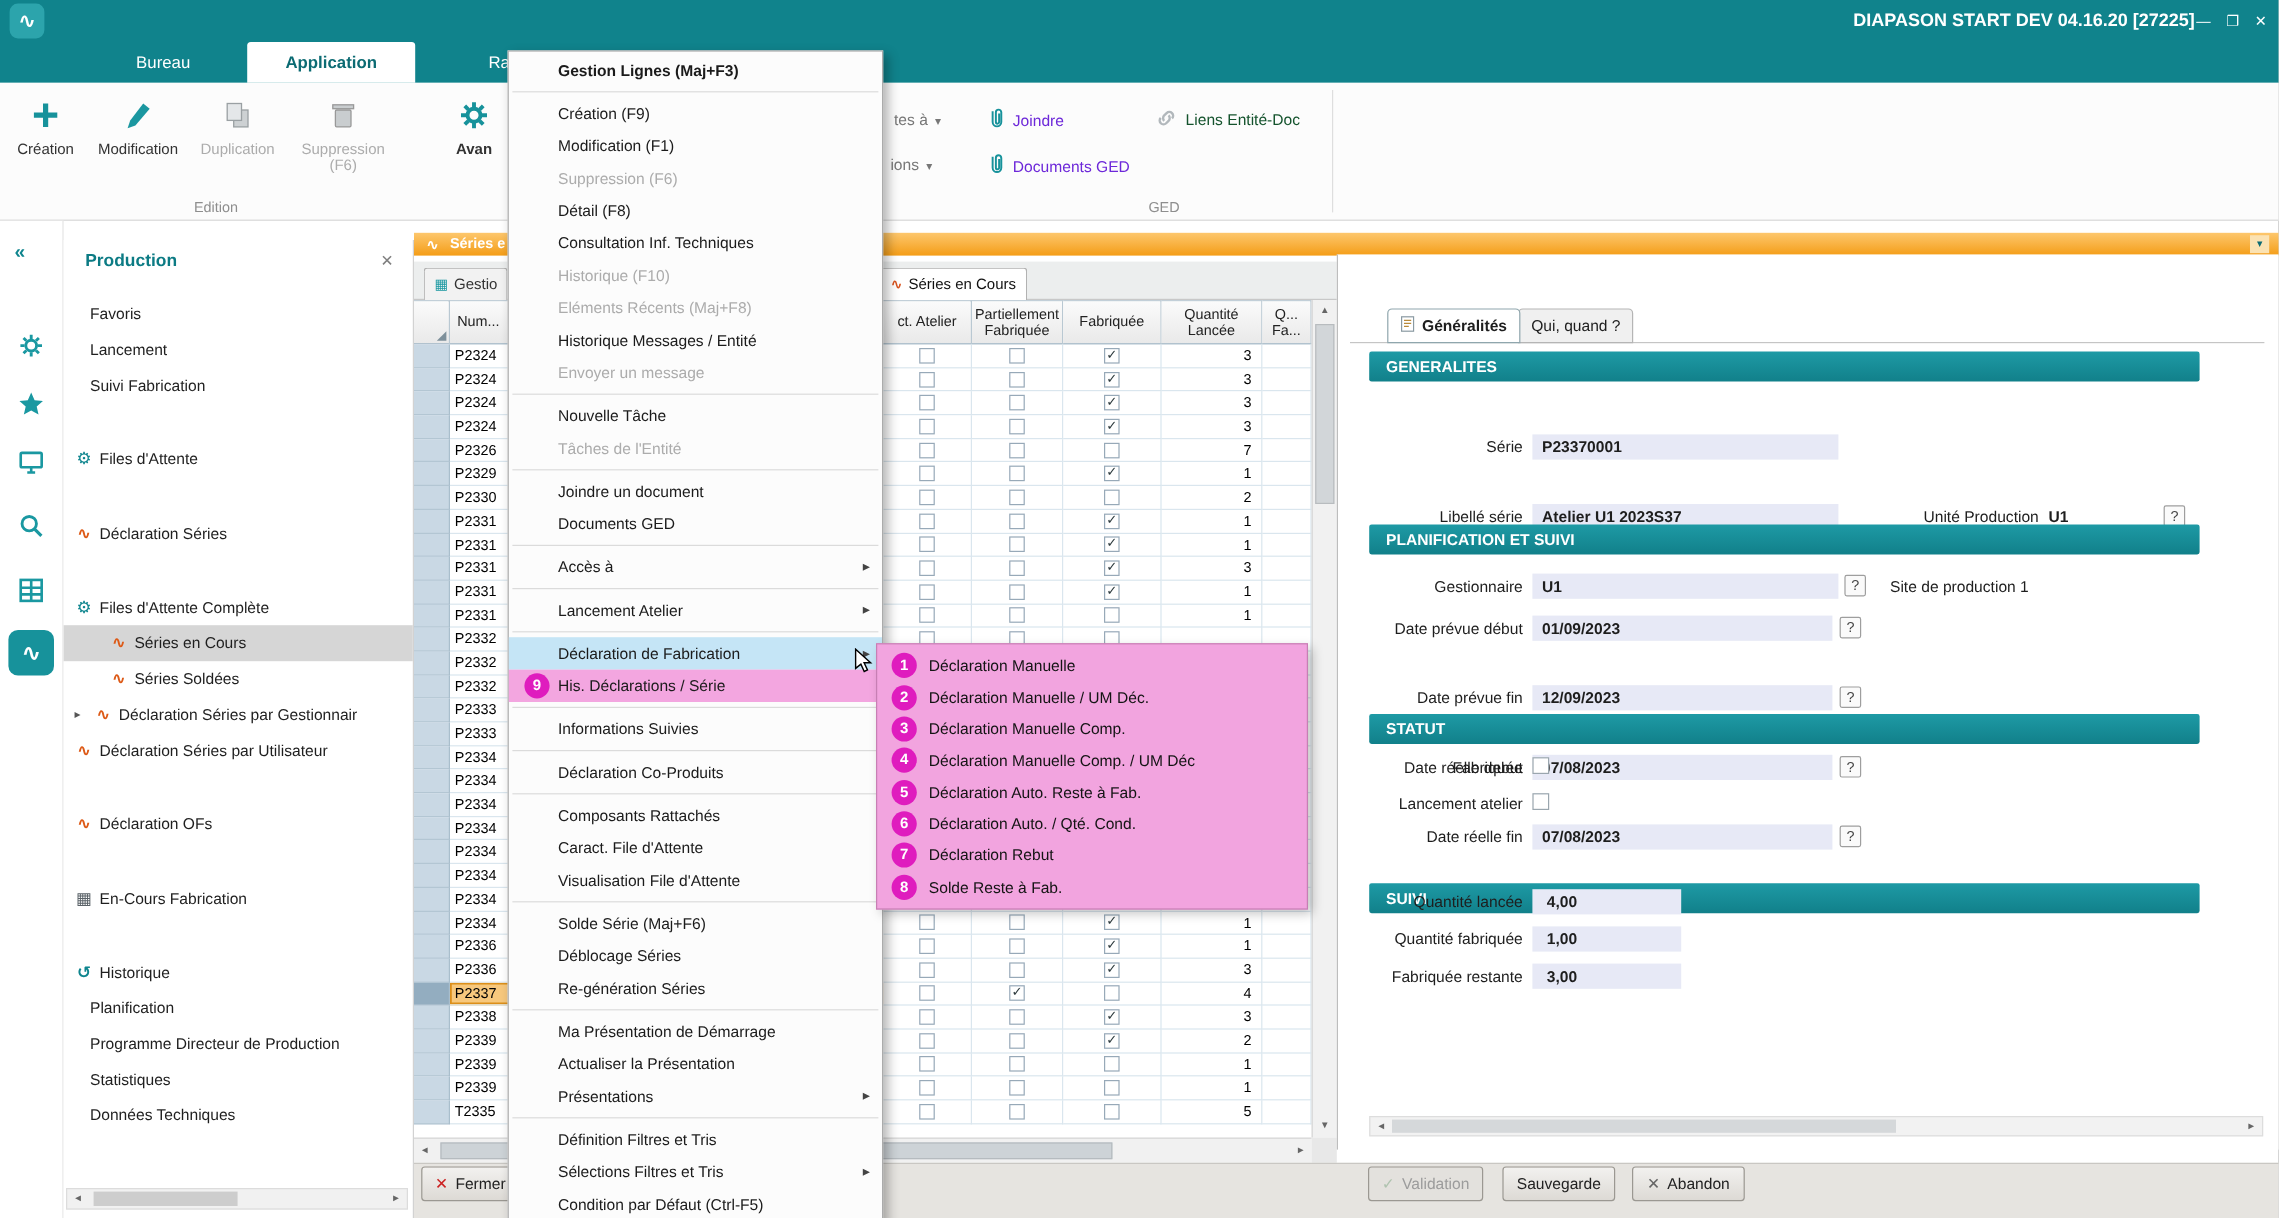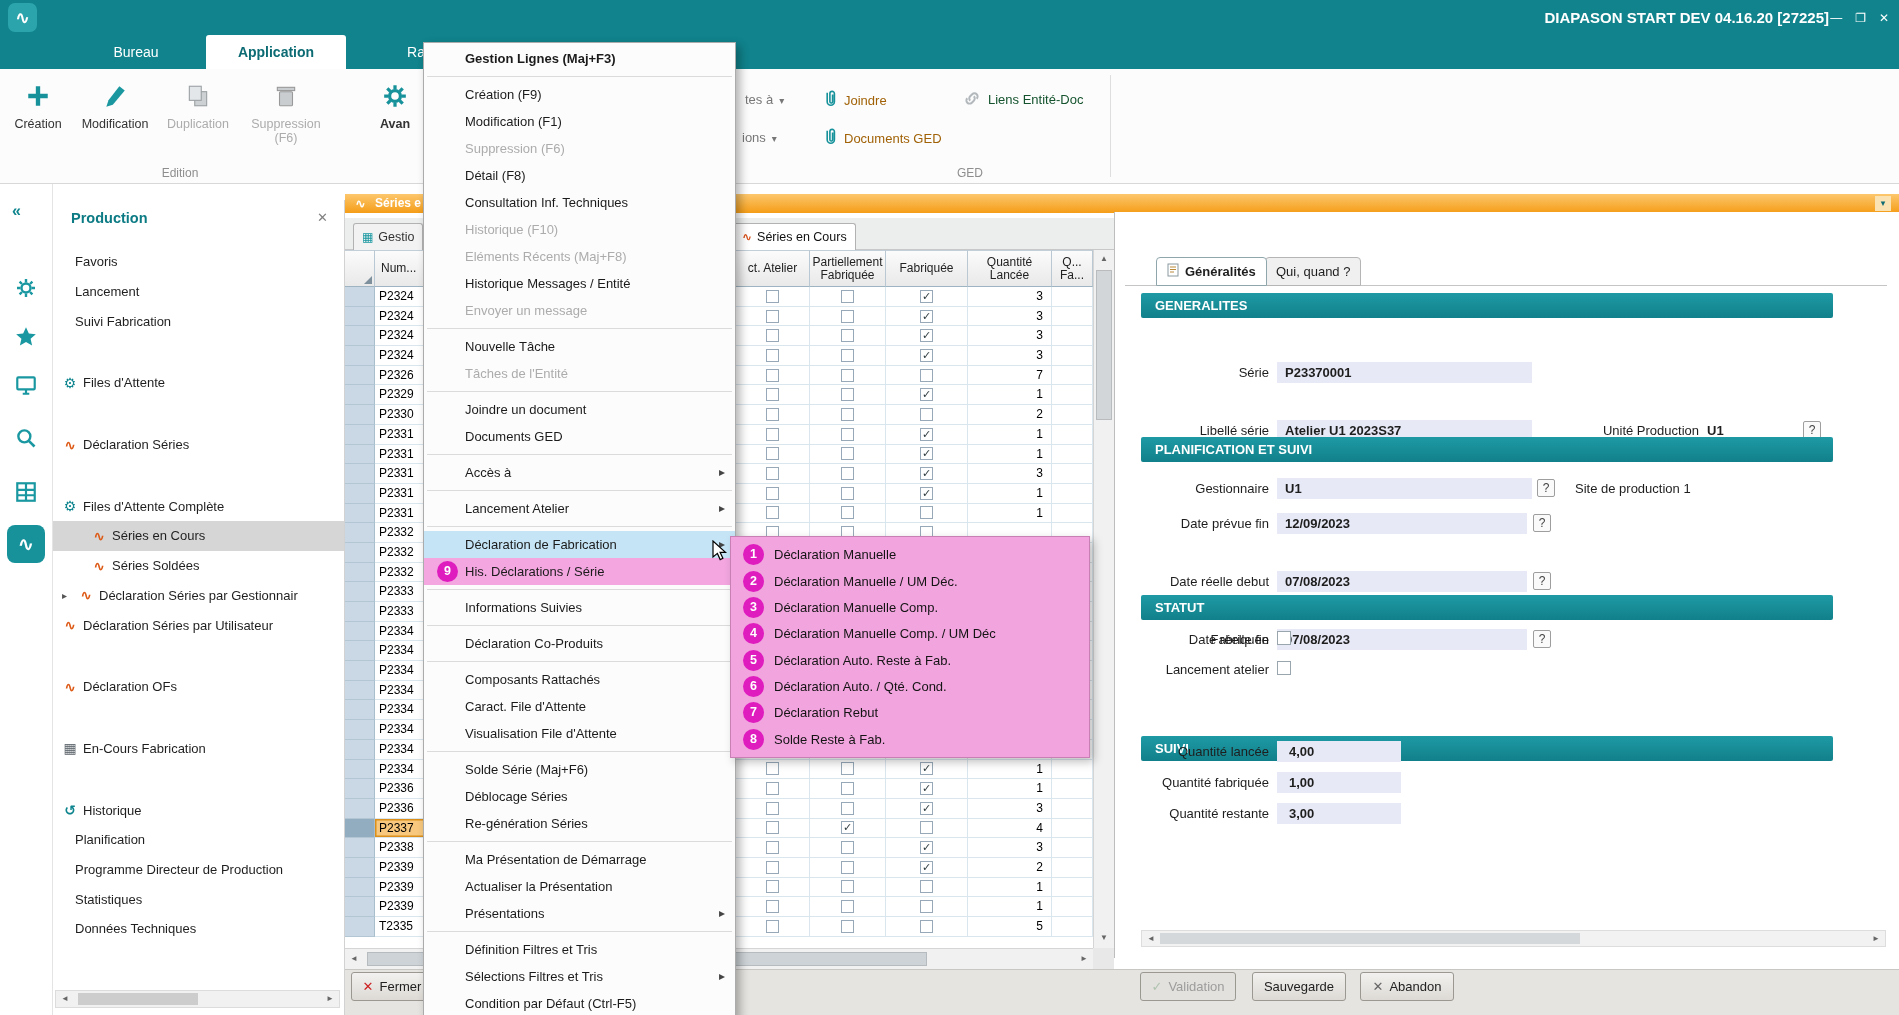--- a/index.html
+++ b/index.html
@@ -20,21 +20,21 @@
   .tabrow{position:absolute;left:0;top:35px;right:0;height:34px;background:#10838C;display:flex;padding-left:66px;}
   .rtab{min-width:140px;text-align:center;line-height:34px;color:#FFF;font-size:14px;padding:0 20px;}
   .rtab.f-active{background:#FFF;color:#0C6B73;font-weight:bold;border-radius:3px 3px 0 0;}
 
   
   .ribbon{position:absolute;left:0;top:69px;right:0;height:115px;background:#FCFCFC;border-bottom:1px solid #D8D8D8;}
   .rbtn{position:absolute;top:8px;height:96px;text-align:center;font-size:12.5px;color:#333;}
   .rbtn .ricon{display:block;height:40px;padding-top:6px;}
   .rbtn.dis{color:#ACACAC;}
   .grp{position:absolute;bottom:3px;font-size:12px;color:#8E8E8E;text-align:center;}
-  .rside{position:absolute;display:flex;align-items:center;gap:6px;font-size:13px;color:#a16207;}
+  .rside{position:absolute;display:flex;align-items:center;gap:6px;font-size:13px;color:#6d28d9;}
   .rside.gray{color:#14532d;}
   .caret::before{content:"▾";font-size:10px;color:#777;}
   .vsep{position:absolute;left:1110px;top:6px;height:102px;width:1px;background:#DEDEDE;}
 
   
   .strip{position:absolute;left:0;top:184px;width:53px;bottom:0;background:#FFF;border-right:1px solid #E4E4E4;}
   .collapse-icon{position:absolute;left:12px;top:18px;color:#0F858E;font-weight:bold;font-size:16px;}
   .collapse-icon::before{content:"«";}
   .sic{position:absolute;left:14px;width:24px;height:24px;}
   .sic-active{position:absolute;left:7px;width:38px;height:38px;background:#17929B;border-radius:8px;
@@ -1032,20 +1032,25 @@
         <span class="plab">Gestionnaire</span>
         <span class="pfield" style="width:255px;">U1</span>
         <span class="qbtn" style="left:422px;top:1px;"></span>
         <span style="position:absolute;left:460px;line-height:21px;">Site de production 1</span>
       </div>
     </div>
 
     <div class="sbar" style="top:225px;">PLANIFICATION ET SUIVI</div>
     <div class="prows" style="top:264px;">
 
+        <div class="prow">
+          <span class="plab">Date prévue début</span>
+          <span class="pfield">01/09/2023</span>
+          <span class="qbtn"></span>
+        </div>
 
         <div class="prow">
           <span class="plab">Date prévue fin</span>
           <span class="pfield">12/09/2023</span>
           <span class="qbtn"></span>
         </div>
 
         <div class="prow">
           <span class="plab">Date réelle debut</span>
           <span class="pfield">07/08/2023</span>
@@ -1083,21 +1088,21 @@
           <span class="plab">Quantité lancée</span>
           <span class="pfield">4,00</span>
         </div>
 
         <div class="qrow">
           <span class="plab">Quantité fabriquée</span>
           <span class="pfield">1,00</span>
         </div>
 
         <div class="qrow">
-          <span class="plab">Quantité restante</span>
+          <span class="plab">Fabriquée restante</span>
           <span class="pfield">3,00</span>
         </div>
 
     </div>
 
     <div class="phs">
       <span class="sbtn arrL" style="left:0;top:0;"></span>
       <span class="thumb"></span>
       <span class="sbtn arrR" style="right:0;top:0;"></span>
     </div>

